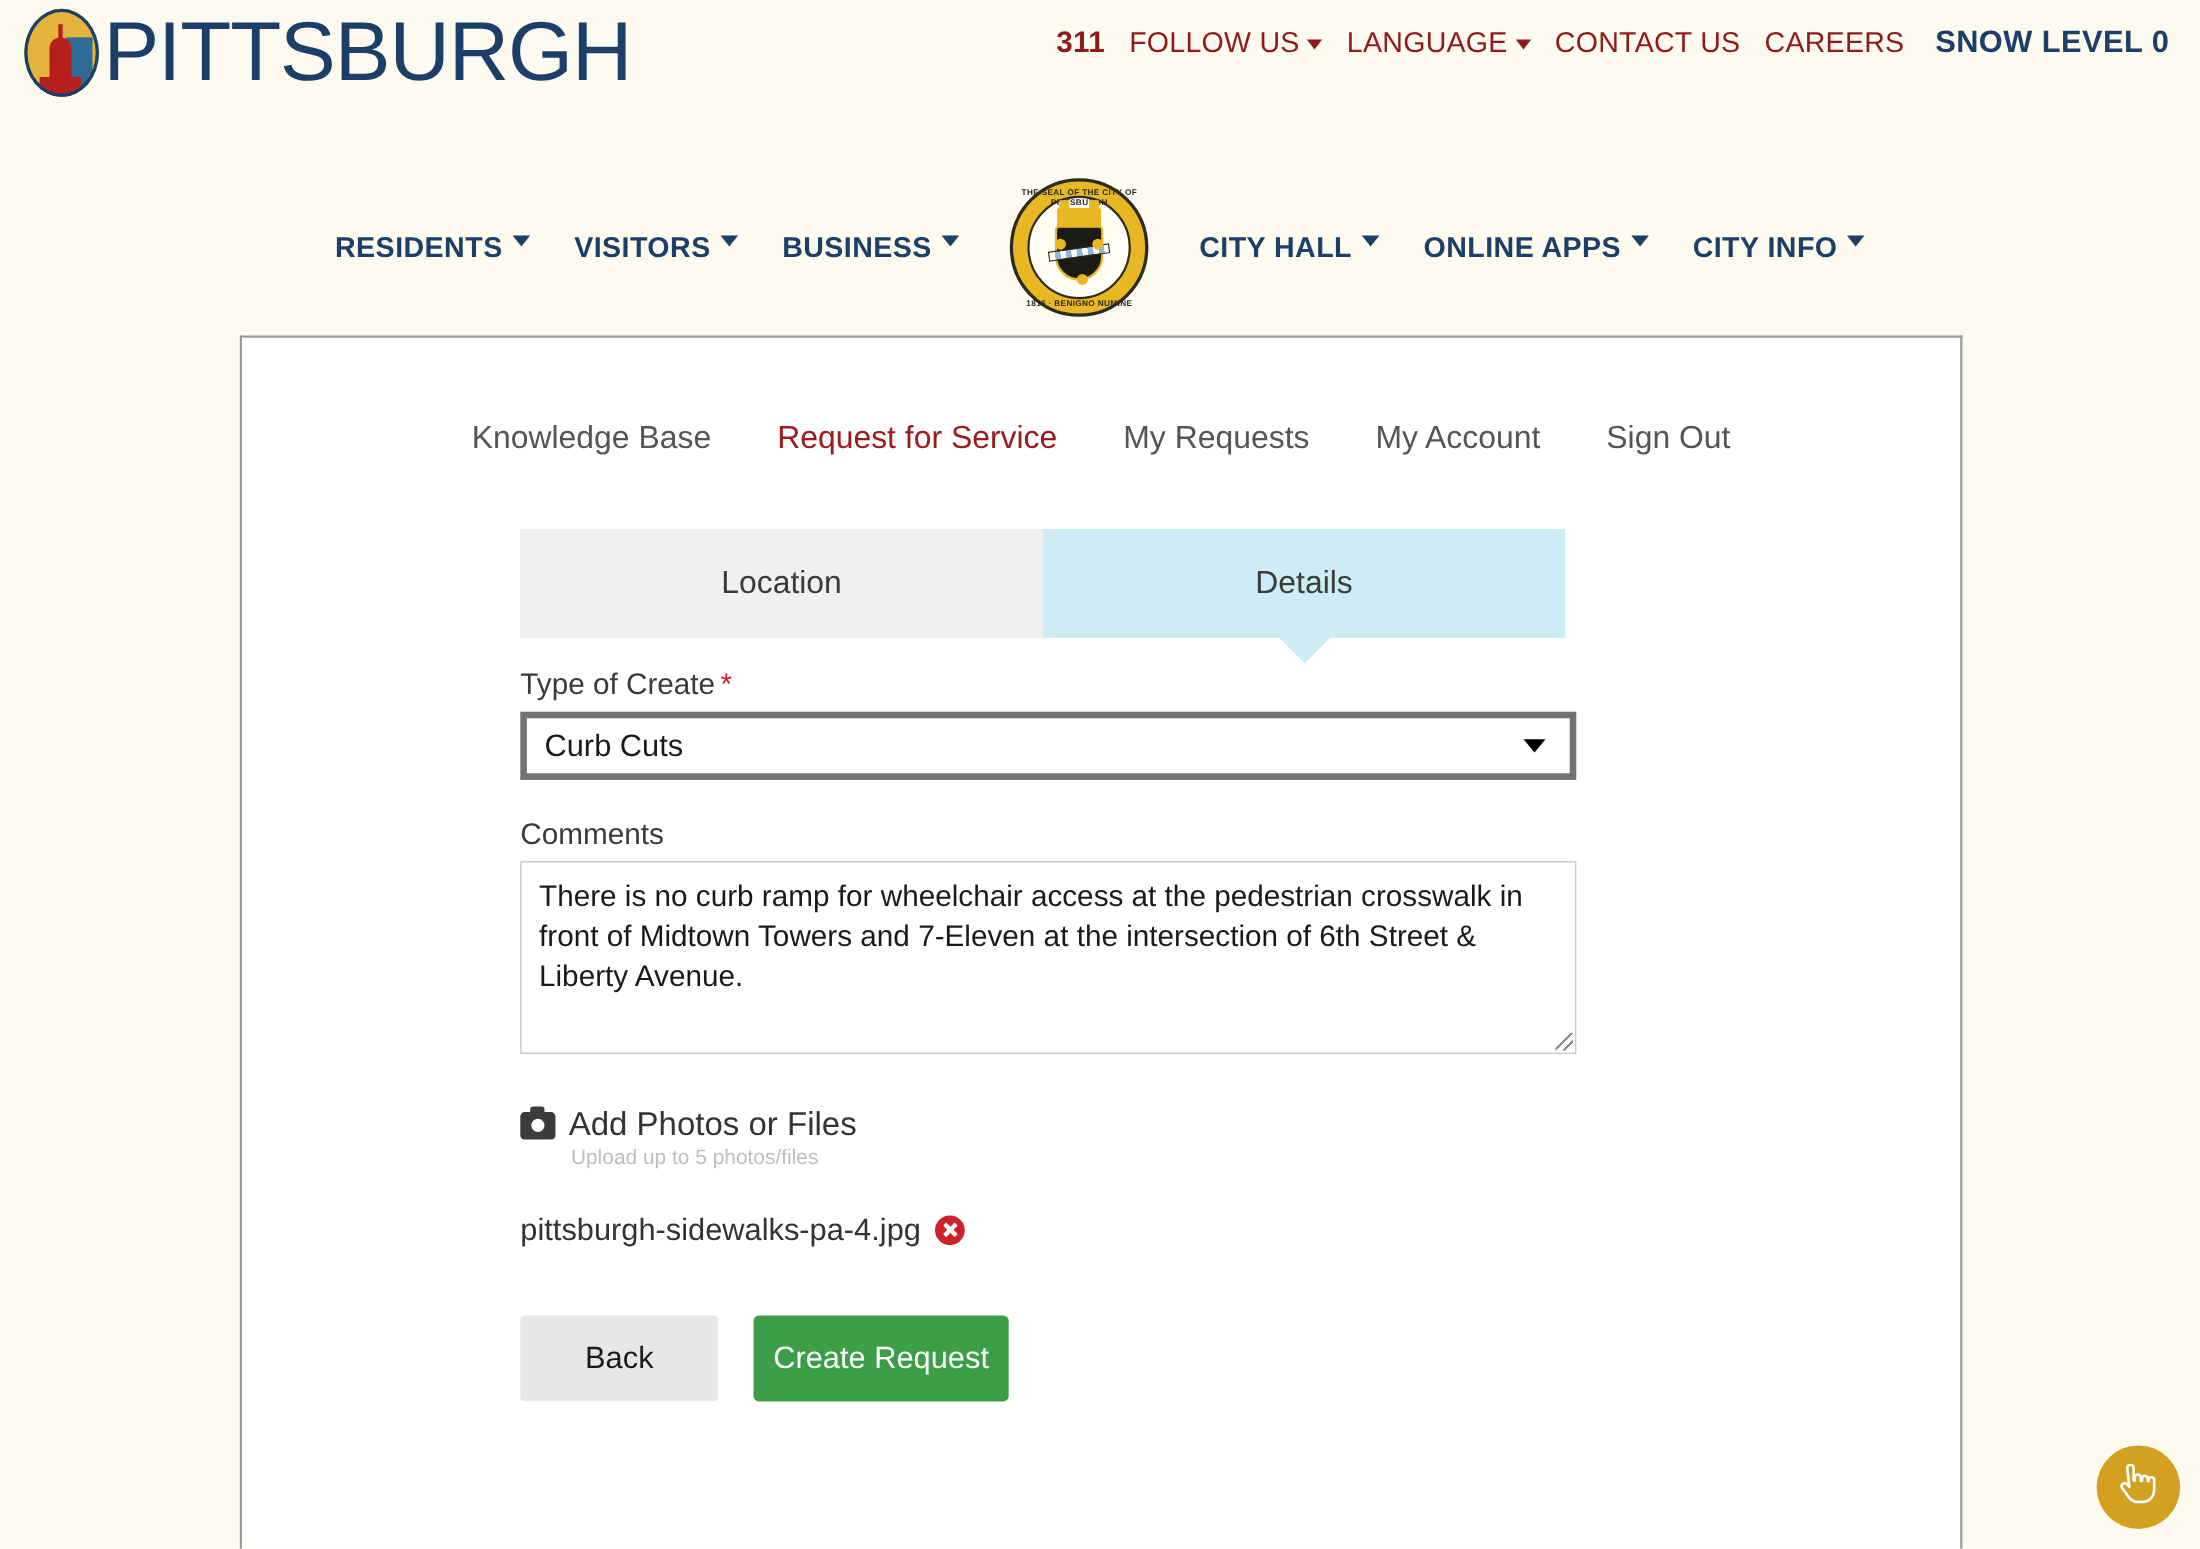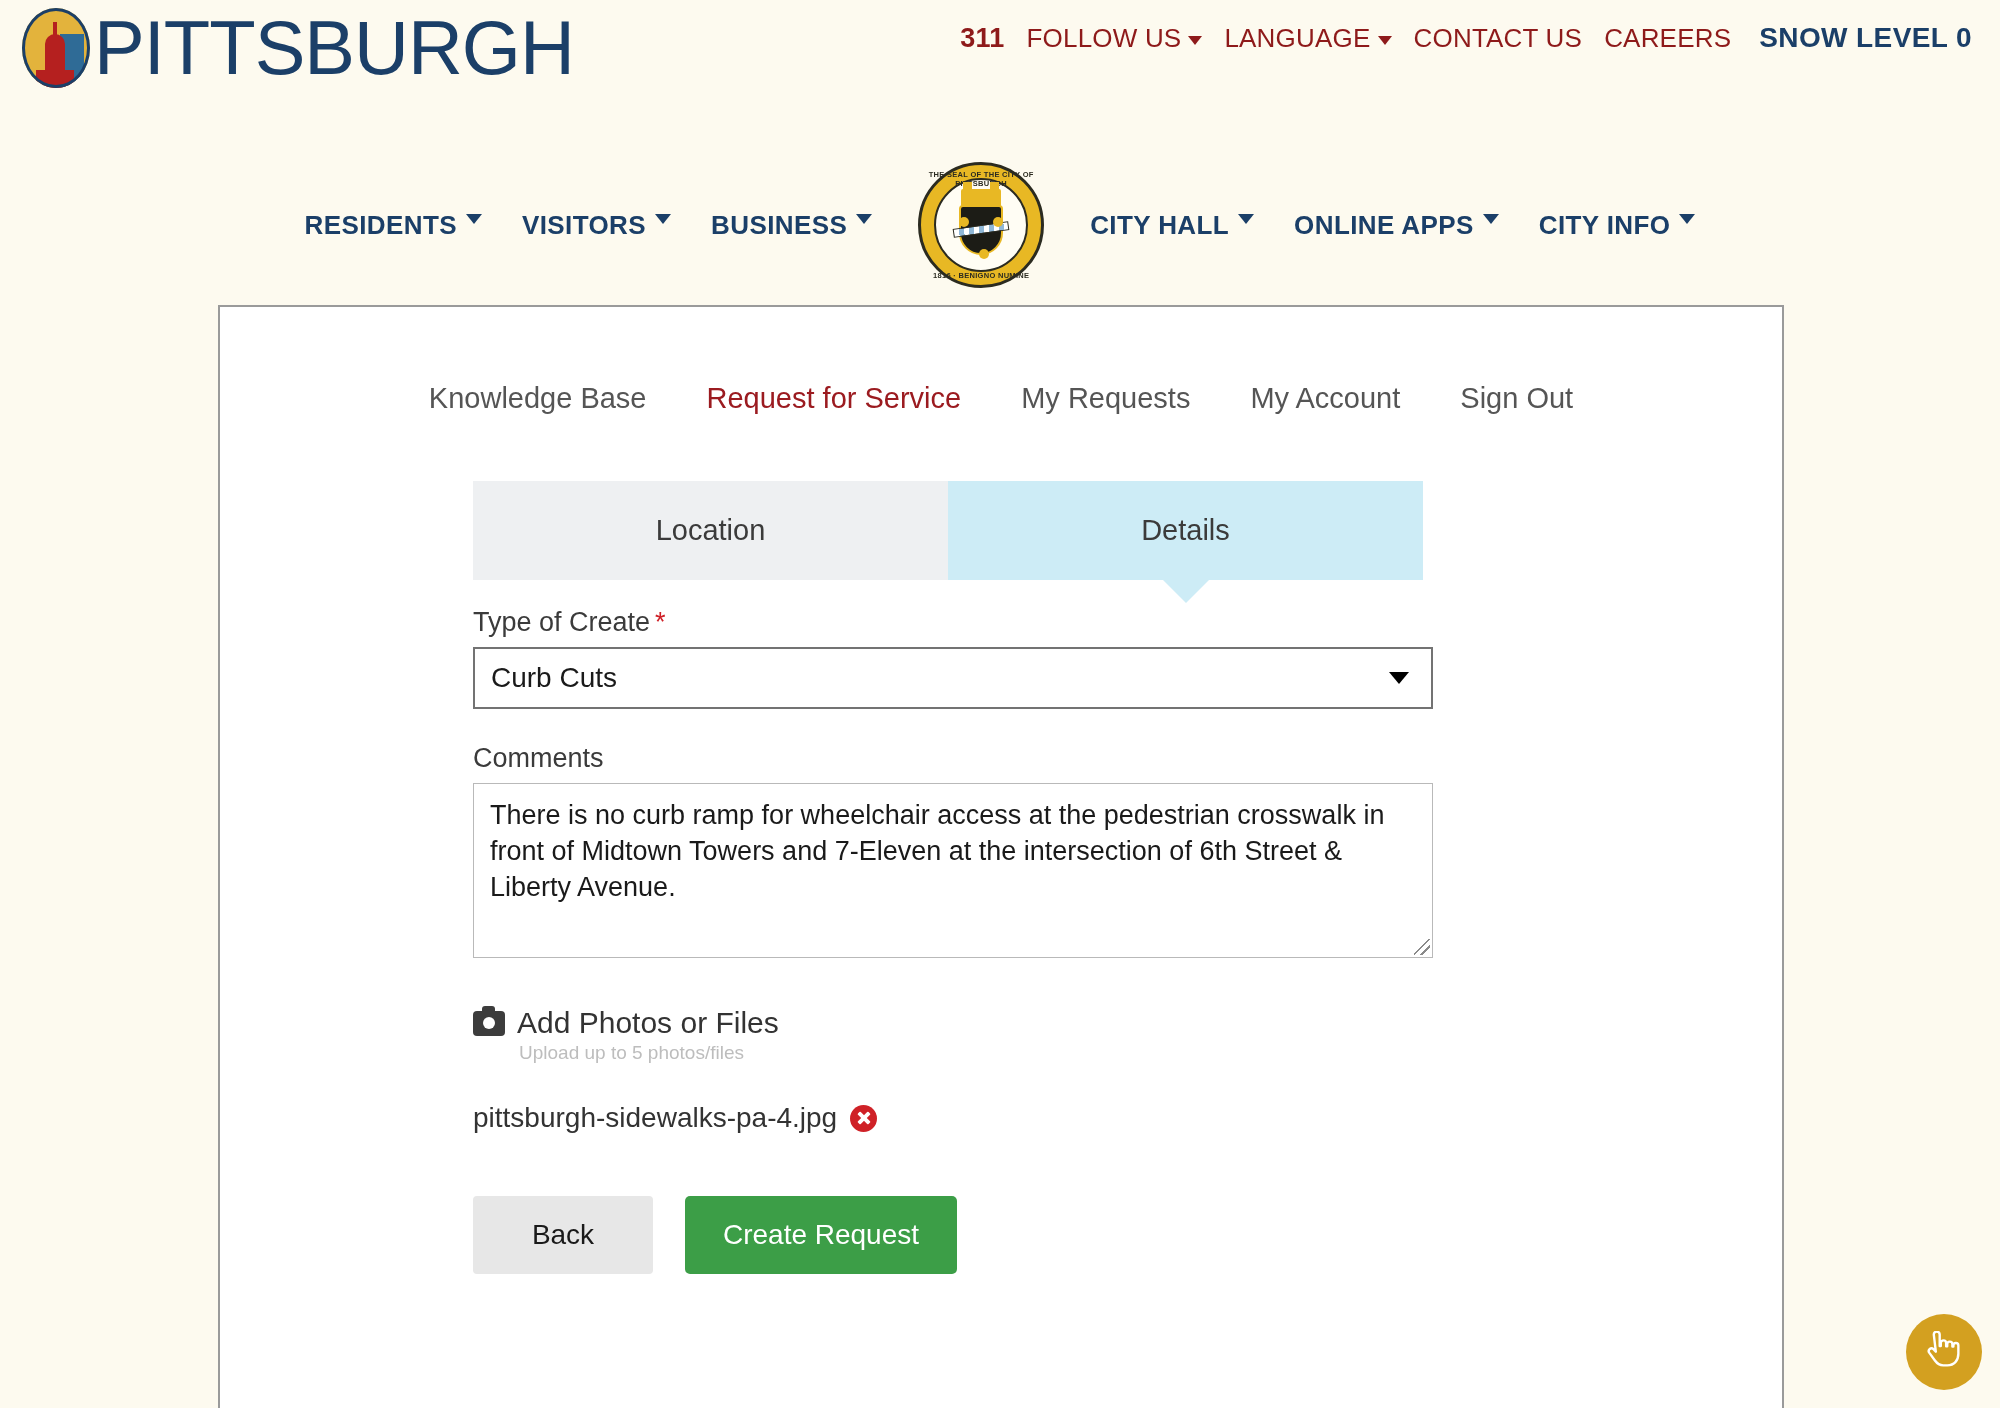--- a/index.html
+++ b/index.html
@@ -218,21 +218,21 @@
   .form-area { position: absolute; left: 253px; top: 300px; width: 960px; }
 
   .field-label {
     font-size: 27px; color: #3b3b3b; margin-bottom: 9px;
     display: block;
   }
   .req-star { color: #cf2027; font-size: 27px; margin-left: 5px; }
 
   .select-box {
     width: 960px; height: 62px;
-    border: 2px solid #737373;
+    border: 6px solid #737373;
     background: #ffffff;
     display: flex; align-items: center;
     padding: 0 16px;
     font-size: 28px; color: #1a1a1a;
     position: relative; cursor: pointer;
   }
   .select-arrow {
     position: absolute; right: 22px; top: 50%;
     transform: translateY(-50%);
     width: 0; height: 0;
@@ -311,21 +311,21 @@
   .btn {
     font-size: 28px; border: none; cursor: pointer;
     display: flex; align-items: center; justify-content: center;
   }
   .btn-back {
     width: 180px; height: 78px;
     background: #e7e7e7; color: #1a1a1a;
     border-radius: 4px;
   }
   .btn-create {
-    width: 272px; height: 78px;
+    width: 232px; height: 78px;
     background: #3c9e47; color: #ffffff;
     border-radius: 5px;
   }
 
   
   .cursor-fab {
     position: absolute;
     right: 18px; bottom: 18px;
     width: 76px; height: 76px;
     border-radius: 50%;

